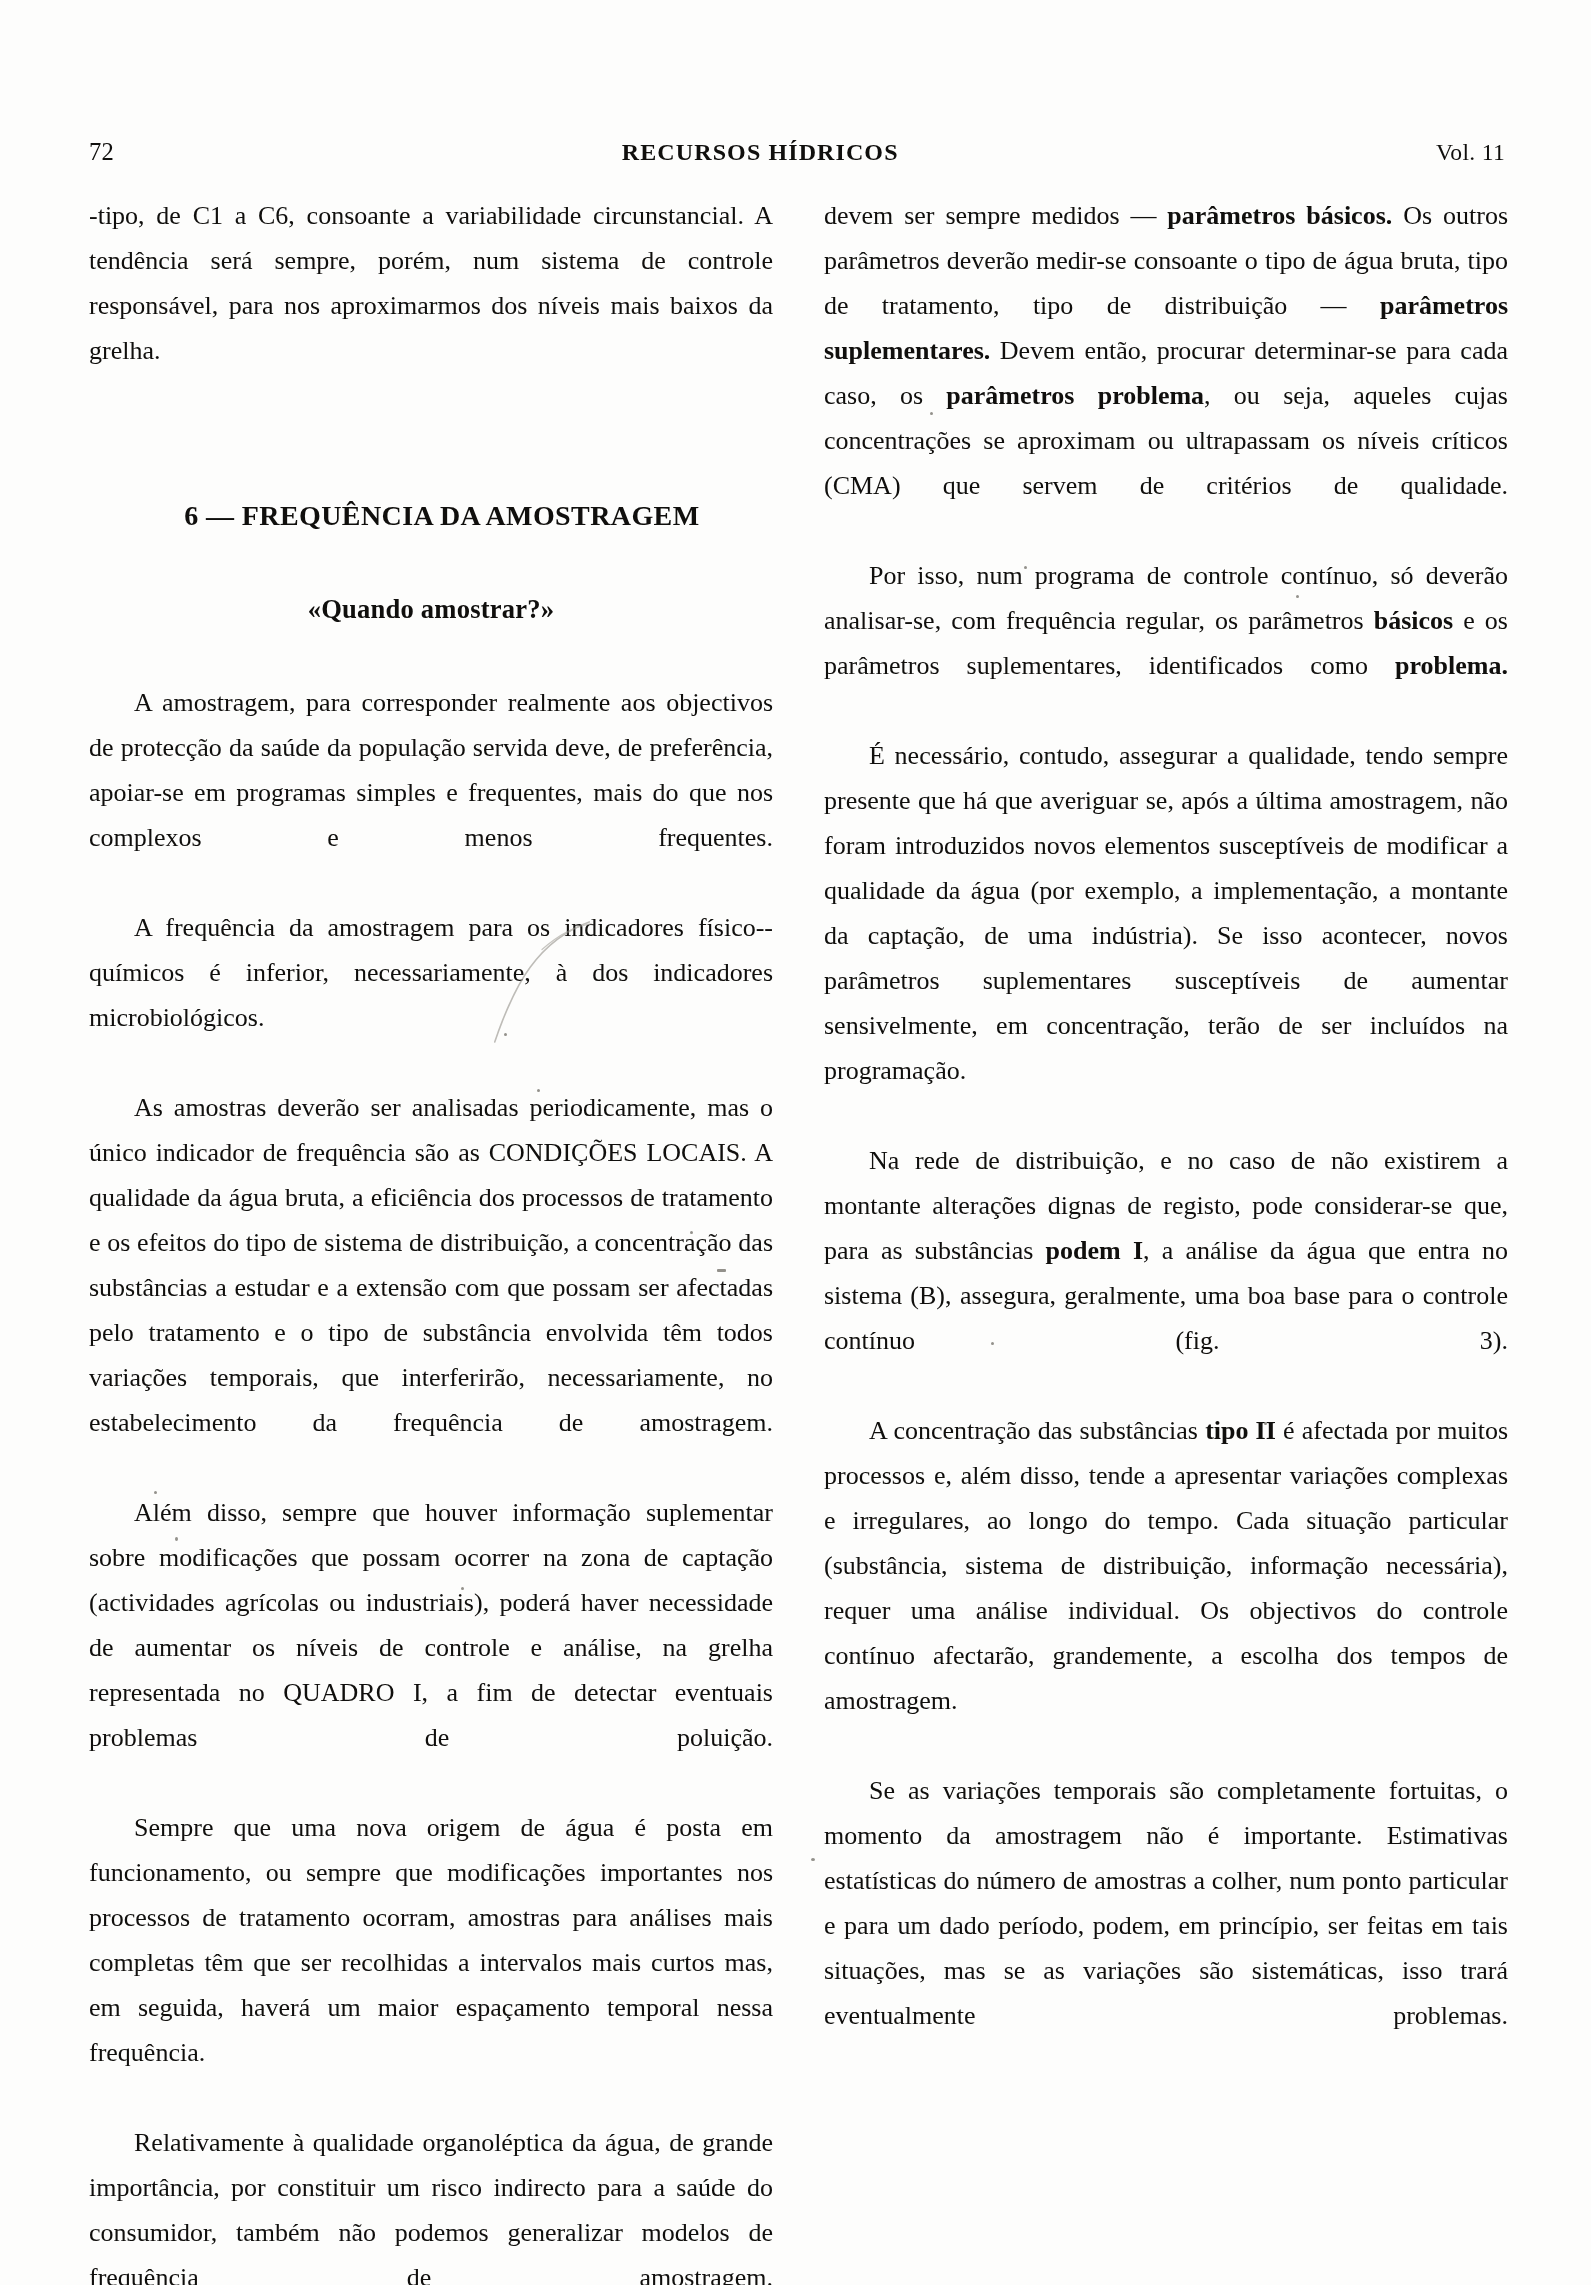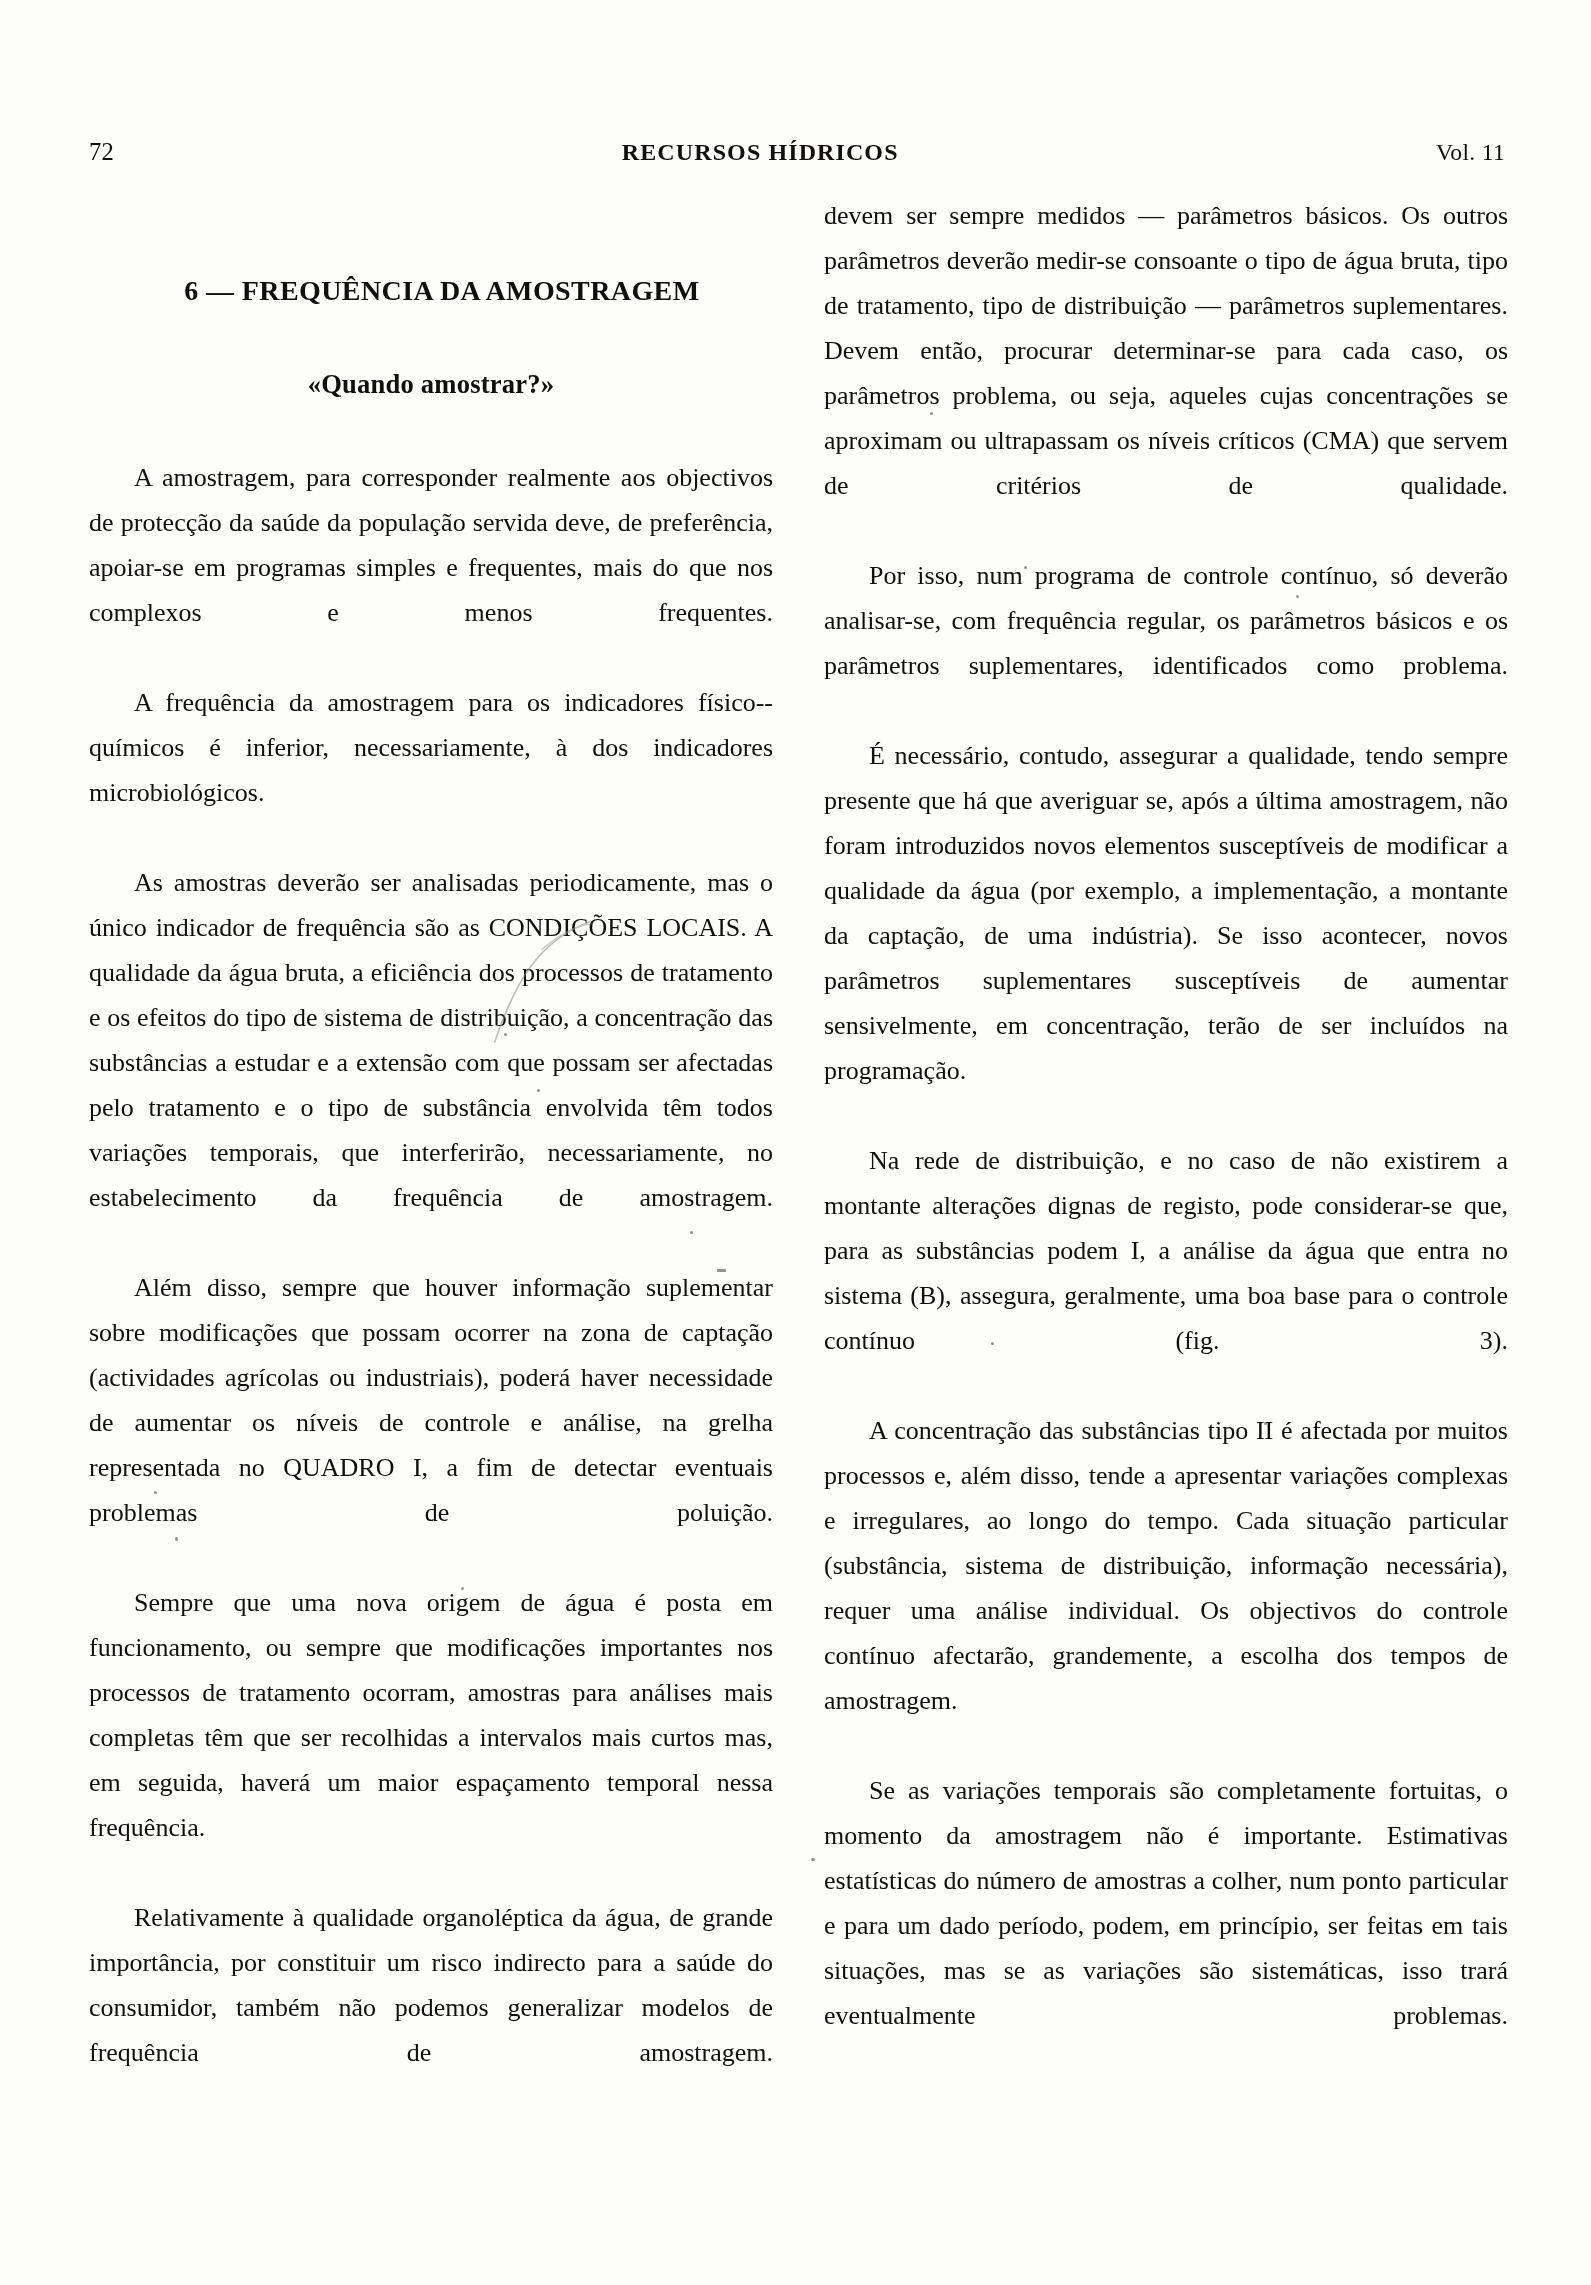--- a/index.html
+++ b/index.html
@@ -75,21 +75,21 @@
     margin: 0;
     font-size: 26px;
     line-height: 45px;
     text-align: justify;
     text-justify: inter-word;
     text-indent: 45px;
     hyphens: manual;
     word-spacing: 0.2px;
   }
   p.para.noindent { text-indent: 0; }
-  p.para b { font-weight: 400; }
+  p.para b { font-weight: 700; }
 
   
   p.para::after {
     content: "";
     display: inline-block;
     width: 100%;
   }
 
   
   h2.section-heading {
@@ -138,20 +138,21 @@
   <div class="running-head">
     <span class="folio">72</span>
     <span class="journal-title">RECURSOS HÍDRICOS</span>
     <span class="volume">Vol. 11</span>
   </div>
 
   <div class="columns">
 
     <div class="column">
 
+      <p class="para noindent">-tipo, de C1 a C6, consoante a variabilidade circunstancial. A tendência será sempre, porém, num sistema de controle responsável, para nos aproximarmos dos níveis mais baixos da grelha.</p>
 
       <div class="gap-before-heading"></div>
       <h2 class="section-heading">6 — FREQUÊNCIA DA AMOSTRAGEM</h2>
       <div class="gap-after-heading"></div>
       <h3 class="section-subheading">«Quando amostrar?»</h3>
       <div class="gap-after-subheading"></div>
 
       <p class="para">A amostragem, para corresponder realmente aos objectivos de protecção da saúde da população servida deve, de preferência, apoiar-se em programas simples e frequentes, mais do que nos complexos e menos frequentes.</p>
       <p class="para">A frequência da amostragem para os indicadores físico--químicos é inferior, necessariamente, à dos indicadores microbiológicos.</p>
       <p class="para">As amostras deverão ser analisadas periodicamente, mas o único indicador de frequência são as CONDIÇÕES LOCAIS. A qualidade da água bruta, a eficiência dos processos de tratamento e os efeitos do tipo de sistema de distribuição, a concentração das substâncias a estudar e a extensão com que possam ser afectadas pelo tratamento e o tipo de substância envolvida têm todos variações temporais, que interferirão, necessariamente, no estabelecimento da frequência de amostragem.</p>

